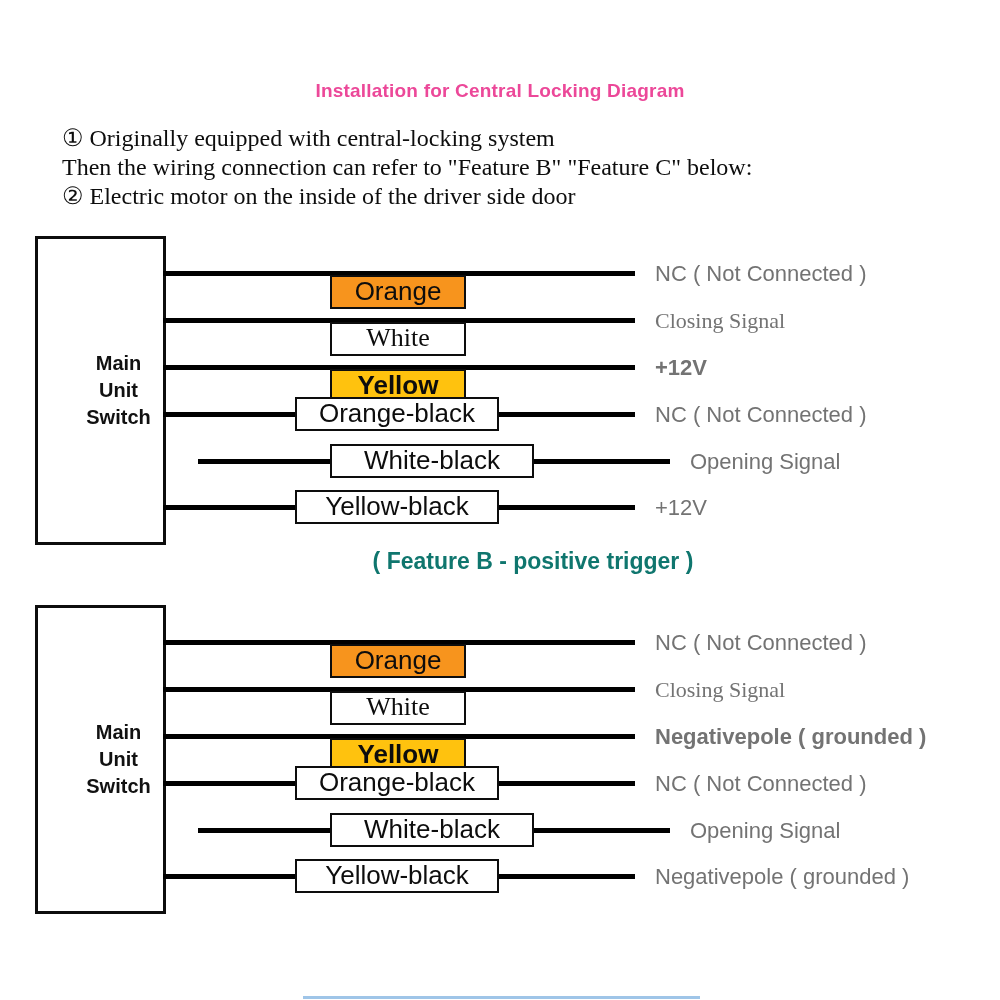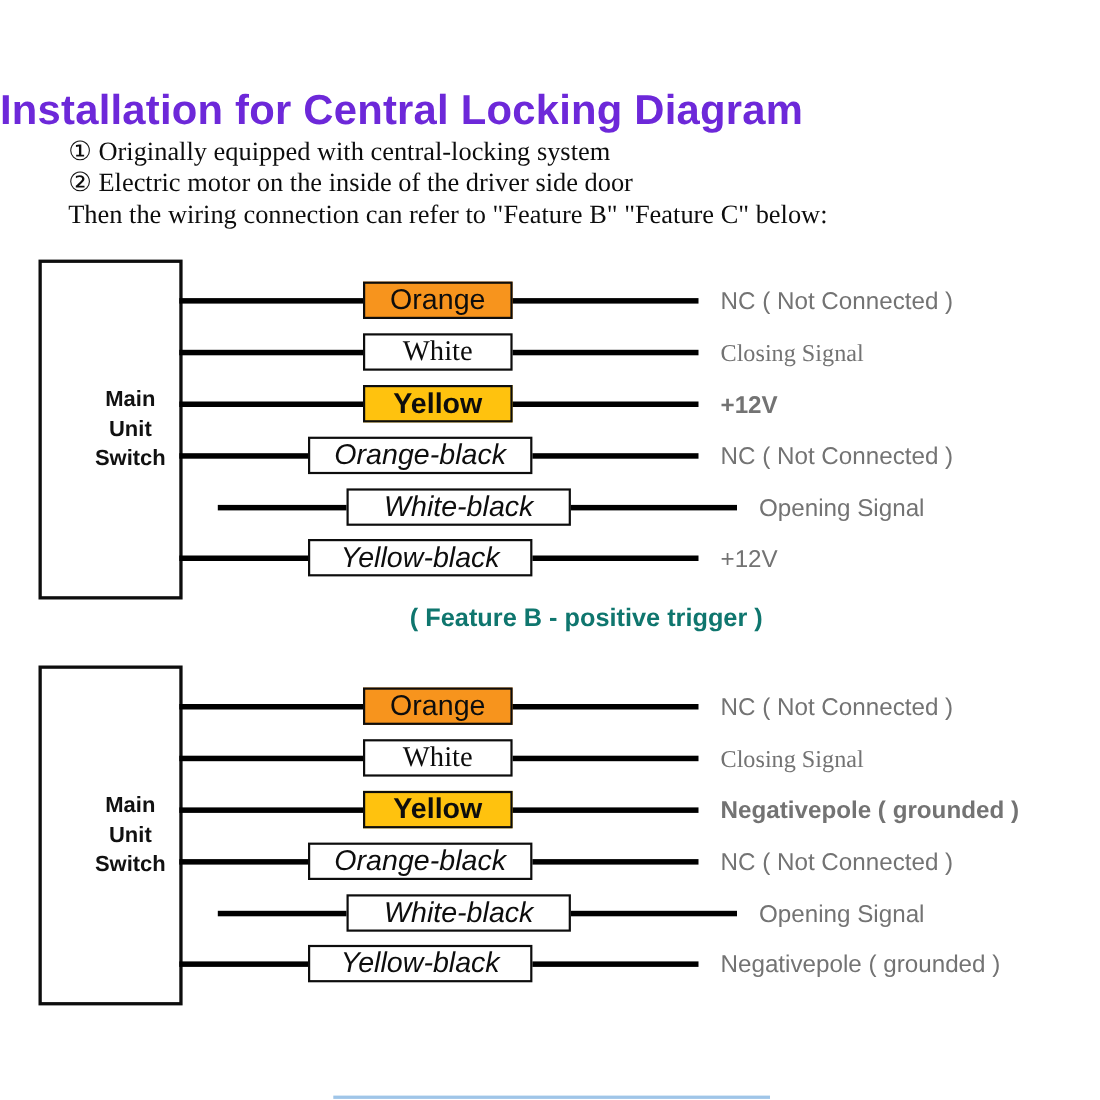--- a/index.html
+++ b/index.html
@@ -1,20 +1,20 @@
 <!DOCTYPE html>
 <html><head>
 <meta charset="utf-8">
 <style>
   html,body{margin:0;padding:0;background:#fff;}
   .page{position:relative;width:1000px;height:1000px;background:#fff;overflow:hidden;
         font-family:"Liberation Sans",sans-serif;color:#111;}
 
-  .title{position:absolute;top:80px;left:0;width:1000px;text-align:left;
-         font-size:38px;font-weight:bold;letter-spacing:.2px;color:#6d28d9;}
+  .title{position:absolute;top:80px;left:0;width:1000px;text-align:center;
+         font-size:19px;font-weight:bold;letter-spacing:.2px;color:#ec4899;}
 
   .notes{position:absolute;left:62px;top:124px;font-size:24px;line-height:29px;color:#0d0d0d;}
   .notes div{white-space:nowrap;font-family:Liberation Serif, serif;}
 
   .diagram{position:absolute;left:0;width:1000px;height:360px;}
   .diagram.b{top:236px;}
   .diagram.c{top:605px;}
 
   .switch-box{position:absolute;left:35px;top:0;width:131px;height:309px;
               border:3px solid #0d0d0d;box-sizing:border-box;background:#fff;
@@ -23,43 +23,43 @@
 
   .row{position:absolute;left:0;width:1000px;height:34px;}
   .row.r0{top:20px;}.row.r1{top:67px;font-family:Liberation Serif, serif;}.row.r2{top:114px;font-weight:bold;}
   .row.r3{top:161px;}.row.r4{top:208px;margin-left:35px;}.row.r5{top:254px;}
 
   .wire{position:absolute;left:163px;top:14.5px;width:472px;height:5px;background:#000;}
 
   .wire-label{position:absolute;top:0;height:34px;box-sizing:border-box;
               border:2.5px solid #0d0d0d;background:#fff;text-align:center;
               font-size:26px;line-height:28px;color:#0d0d0d;}
-  .wire-label.narrow{left:330px;width:136px;}
-  .wire-label.wide{left:280px;width:204px;font-style:italic;}
+  .wire-label.narrow{left:330px;width:136px;margin-top:19px;}
+  .wire-label.wide{left:295px;width:204px;}
 
   .signal{position:absolute;left:655px;top:0;height:34px;line-height:35px;
           font-size:22px;white-space:nowrap;color:#737373;}
 
   .caption{position:absolute;top:312px;left:0;width:1000px;text-align:center;
            font-size:23px;font-weight:bold;color:#0f766e;margin-left:33px;}
 
   .bottom-line{position:absolute;left:303px;top:996px;width:397px;height:2.5px;
                background:#9FC5E8;}
 </style>
 </head>
 <body>
 
 <div class="page">
 
   <div class="title">Installation for Central Locking Diagram</div>
 
   <div class="notes">
     <div>① Originally equipped with central-locking system</div>
+    <div>Then the wiring connection can refer to "Feature B" "Feature C" below:</div>
     <div>② Electric motor on the inside of the driver side door</div>
-    <div>Then the wiring connection can refer to "Feature B" "Feature C" below:</div>
   </div>
 
   <div class="diagram b">
     <div class="switch-box">Main Unit
 Switch</div>
 
     <div class="row r0">
       <div class="wire"></div>
       <div class="wire-label narrow" style="background: rgb(247, 148, 29);">Orange</div>
       <div class="signal">NC ( Not Connected )</div>

